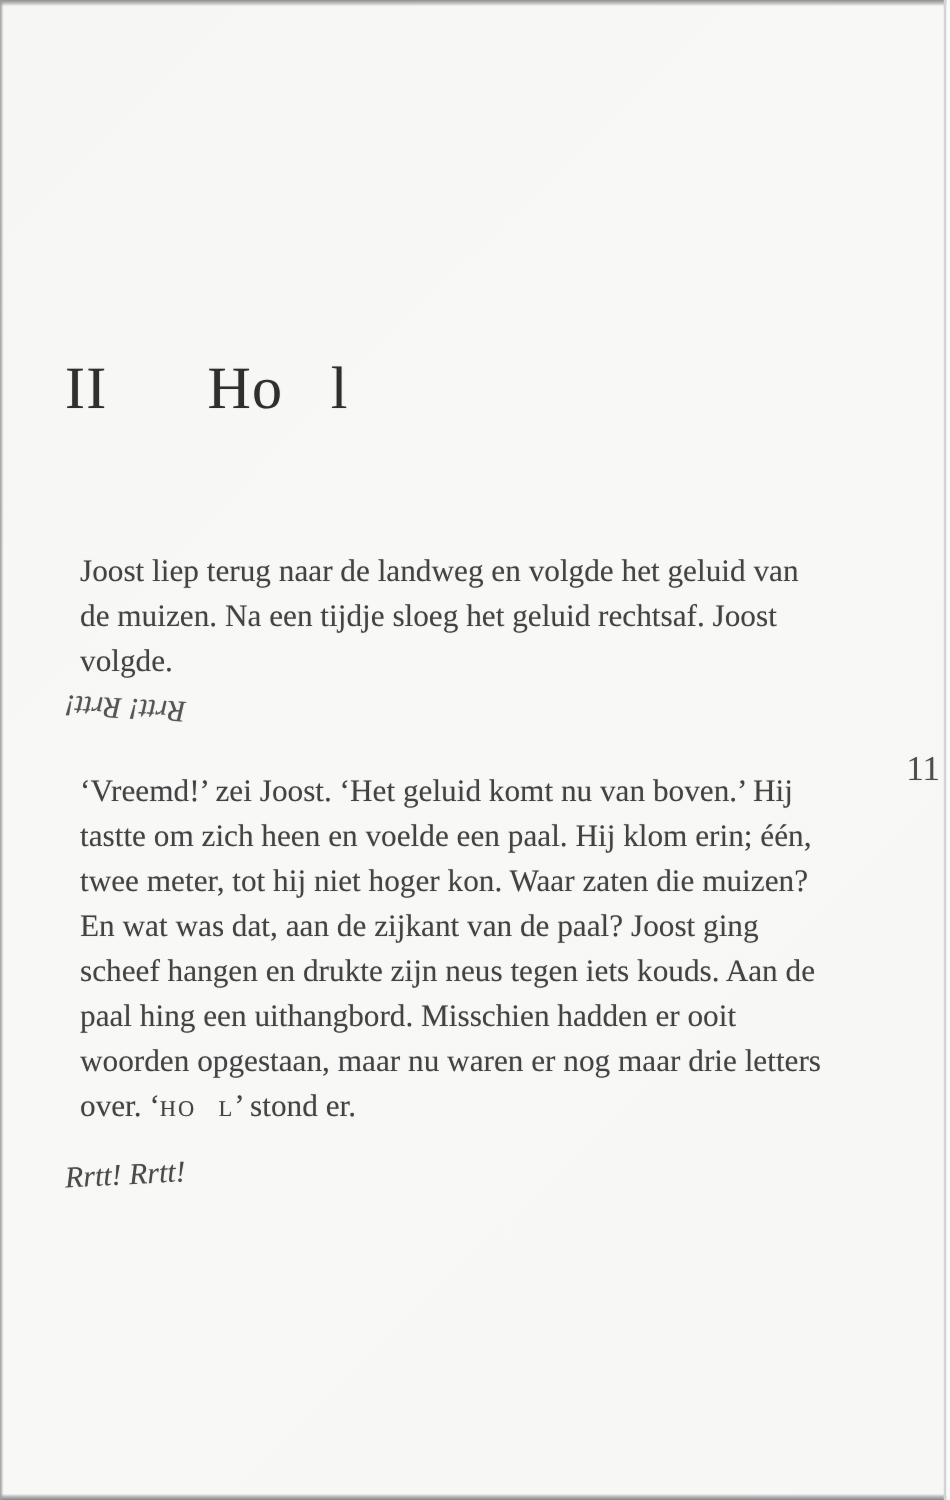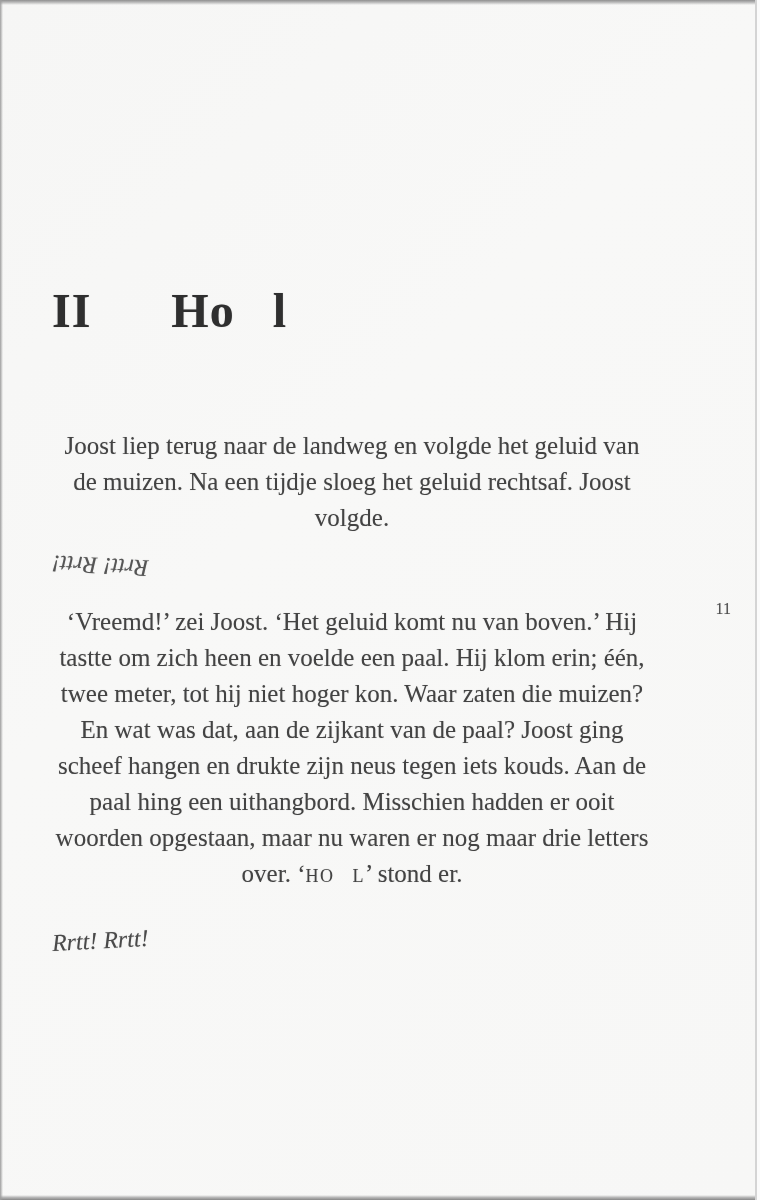--- a/index.html
+++ b/index.html
@@ -36,38 +36,38 @@
     position: absolute; top: 0; right: 0; width: 3px; height: 1200px;
     background: #fbfbfb;
   }
   
   .chapter-heading {
     position: absolute;
     top: 283px;
     left: 52px;
     margin: 0;
     font-size: 48px;
-    font-weight: bold;
+    font-weight: normal;
     color: #2f2f2f;
     letter-spacing: 1px;
     white-space: nowrap;
     text-shadow: 0 0 1px rgba(60,60,60,0.35);
   }
   .chapter-heading .title-part-1 { margin-left: 80px; }
   .chapter-heading .title-part-2 { margin-left: 38px; }
   
   .body-para {
     position: absolute;
     left: 52px;
     width: 600px;
-    margin: 0;
+    margin: 12px;
     font-size: 25px;
     line-height: 36px;
     color: #434343;
-    text-align: center;
+    text-align: left;
     text-shadow: 0 0 1px rgba(80,80,80,0.30);
   }
   .para-1 { top: 428px; }
   .para-2 { top: 604px; }
   .para-3 { top: 994px; }
   .sign-text {
     font-size: 18px;
     letter-spacing: 1.5px;
     white-space: pre;
   }
@@ -90,22 +90,22 @@
     top: 930px;
     left: 52px;
     transform: rotate(-3deg);
     transform-origin: left center;
     color: #4a4a4a;
   }
   
   .page-number {
     position: absolute;
     top: 600px;
-    right: 29px;
-    font-size: 16px;
+    right: 8px;
+    font-size: 28px;
     color: #4d4d4d;
     text-shadow: 0 0 1px rgba(90,90,90,0.3);
   }
 </style>
 </head>
 <body>
 
 <div class="scan-page">
 
   <h1 class="chapter-heading">

